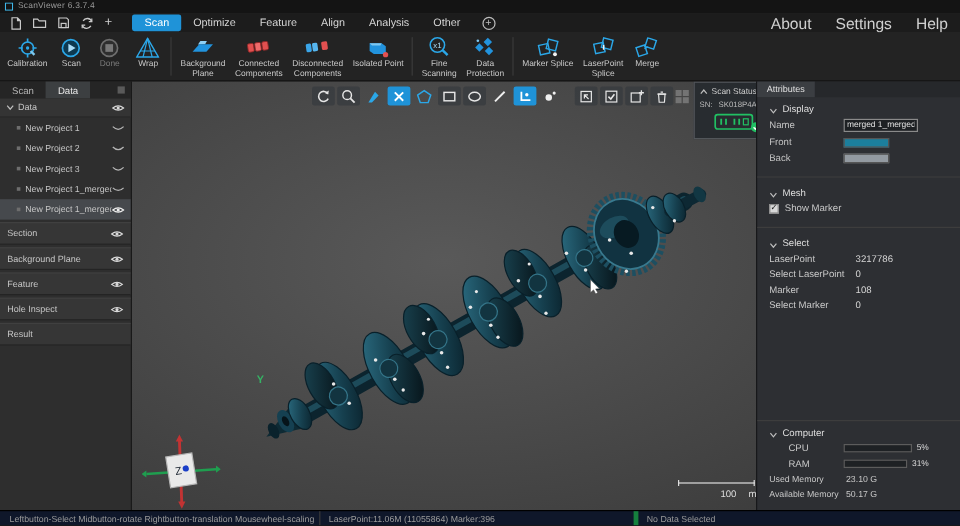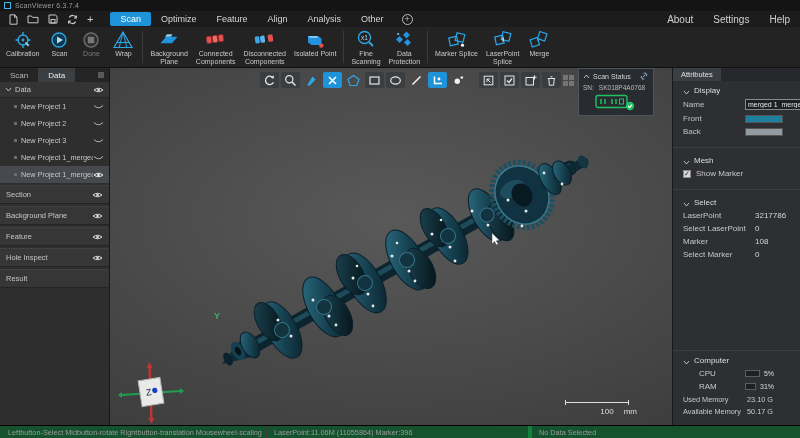--- a/index.html
+++ b/index.html
@@ -17,21 +17,21 @@
   .menubar { position:absolute; top:11px; left:0; right:0; height:16px; background:#1c1c1c;
     display:flex; align-items:center; }
   .fileicons { display:flex; align-items:center; gap:9px; padding:0 9px; }
   .fileicons span { display:flex; align-items:center; }
   .plus-glyph { color:#cfcfcf; font-size:11px; line-height:10px; }
   .menu-tabs { display:flex; align-items:center; margin-left:8px; }
   .menu-tab { font-size:9px; color:#d6d6d6; padding:2px 10px; border-radius:2px; }
   .menu-tab.active { background:#1f93d8; color:#fff; }
   .tab-add { width:11px; height:11px; border:1px solid #bdbdbd; border-radius:50%;
     color:#bdbdbd; font-size:9px; line-height:9px; text-align:center; margin-left:8px; }
-  .menu-right { margin-left:auto; display:flex; gap:20px; padding-right:10px; font-size:10px; color:#d0d0d0; }
+  .menu-right { margin-left:auto; display:flex; gap:20px; padding-right:10px; font-size:13px; color:#d0d0d0; }
   
   .ribbon { position:absolute; top:27px; left:0; right:0; height:41px; background:#232323;
     border-bottom:1px solid #101010; display:flex; align-items:stretch; padding:0 2px; }
   .rgroup { display:flex; align-items:stretch; }
   .rdivider { width:1px; background:#3b3b3b; margin:4px 3px; }
   .rbtn { display:flex; flex-direction:column; align-items:center; justify-content:flex-start;
     padding:3px 4px 1px; min-width:32px; }
   .rbtn .ric { height:19px; display:flex; align-items:center; justify-content:center; }
   .rbtn .rlabel { font-size:7px; color:#c9c9c9; text-align:center; line-height:1.18; white-space:pre-line; margin-top:1px; }
   .rbtn.disabled .rlabel { color:#7a7a7a; }
@@ -72,21 +72,21 @@
   .ss-head .sst { flex:1; }
   .ss-sn { display:flex; gap:5px; font-size:6.5px; color:#b9b9b9; margin-top:3px; }
   .ss-dev { display:flex; justify-content:center; margin-top:2px; }
   .y-axis-label { position:absolute; left:104px; top:243px; color:#35b264; font-size:9px; font-weight:bold; }
   .scale-bar { position:absolute; left:455px; top:334px; width:72px; }
   .scale-line { width:64px; height:4px; border-top:1px solid #dedede; position:relative; }
   .scale-line::before, .scale-line::after { content:""; position:absolute; top:-3px; width:1px; height:5px; background:#dedede; }
   .scale-line::before { left:0; } .scale-line::after { right:0; }
   .scale-text { display:flex; justify-content:flex-end; gap:10px; font-size:8px; color:#dedede; margin-top:1px; }
   
-  .attrs { width:128px; background:#2d2f33; border-left:1px solid #17181a; position:relative;
+  .attrs { width:170px; background:#2d2f33; border-left:1px solid #17181a; position:relative;
     font-size:8px; color:#c8c8c8; }
   .attrs-strip { height:13px; background:#26282b; display:flex; }
   .attrs-tab { background:#3b3e42; color:#e0e0e0; font-size:7.5px; padding:0 8px; display:flex; align-items:center; }
   .asec { padding:5px 10px 4px; }
   .asec-head { display:flex; align-items:flex-end; gap:4px; color:#dedede; font-size:8px; margin-bottom:4px; }
   .arow { display:flex; align-items:center; margin:4px 0; }
   .arow .alabel { width:62px; flex:0 0 auto; color:#c2c2c2; }
   .name-input { width:62px; height:11px; background:#1d2023; border:1px solid #8a8a8a; color:#e3e3e3;
     font-size:7px; font-family:"Liberation Sans", sans-serif; padding:0 2px; }
   .swatch { width:38px; height:8px; border:1px solid #555; }
@@ -98,21 +98,21 @@
   .kv .aval { color:#d5d5d5; }
   .asec-computer { position:absolute; left:0; right:0; bottom:0; padding:5px 10px 6px; border-top:1px solid #3d3d3d; }
   .meter-row { display:flex; align-items:center; margin:4px 16px; }
   .meter-row .alabel { width:46px; flex:0 0 auto; }
   .meter { width:60px; height:7px; background:#1e2124; border:1px solid #5c5c5c; margin-right:4px; }
   .meter .fill { height:100%; background:#19bb8b; }
   .pct { font-size:7px; color:#dedede; }
   .mem-row { display:flex; margin:3px 0; font-size:7.3px; }
   .mem-row .alabel { width:64px; flex:0 0 auto; }
   
-  .statusbar { position:absolute; bottom:0; left:0; right:0; height:13px; background:#14532d;
+  .statusbar { position:absolute; bottom:0; left:0; right:0; height:13px; background:#0f172a;
     border-top:1px solid #000; display:flex; align-items:center; font-size:7.3px; color:#9b9b9b; }
   .sb-seg1 { width:266px; padding-left:8px; }
   .sb-seg2 { width:262px; padding-left:7px; border-left:1px solid #3a3a3a; height:100%; display:flex; align-items:center; }
   .sb-seg3 { flex:1; padding-left:7px; border-left:4px solid #15803d; height:100%; display:flex; align-items:center; }
   svg { display:block; }
 </style>
 </head>
 <body>
 
 <div class="app">

